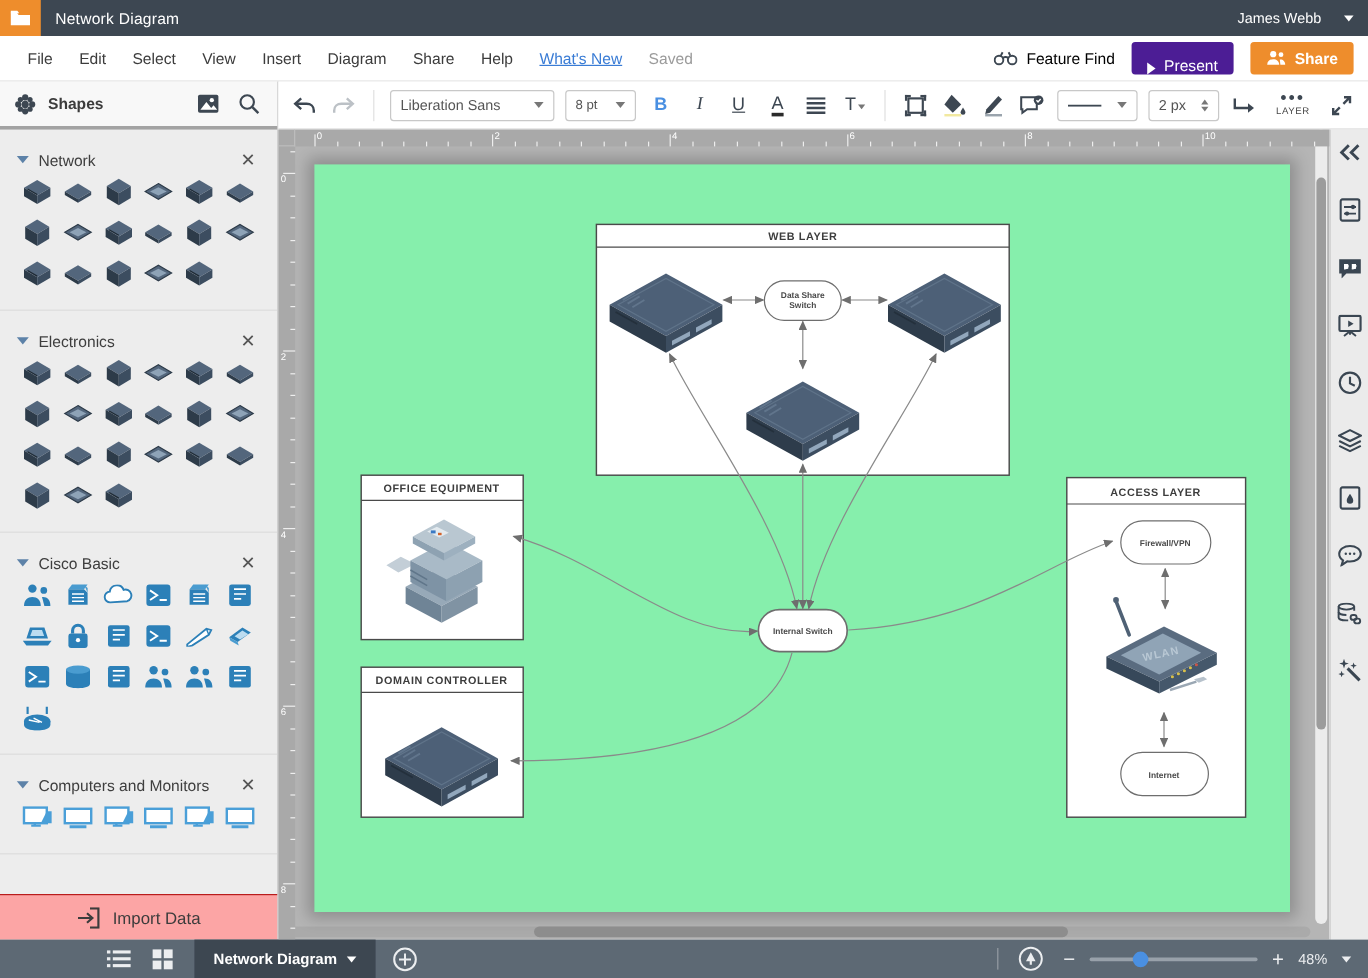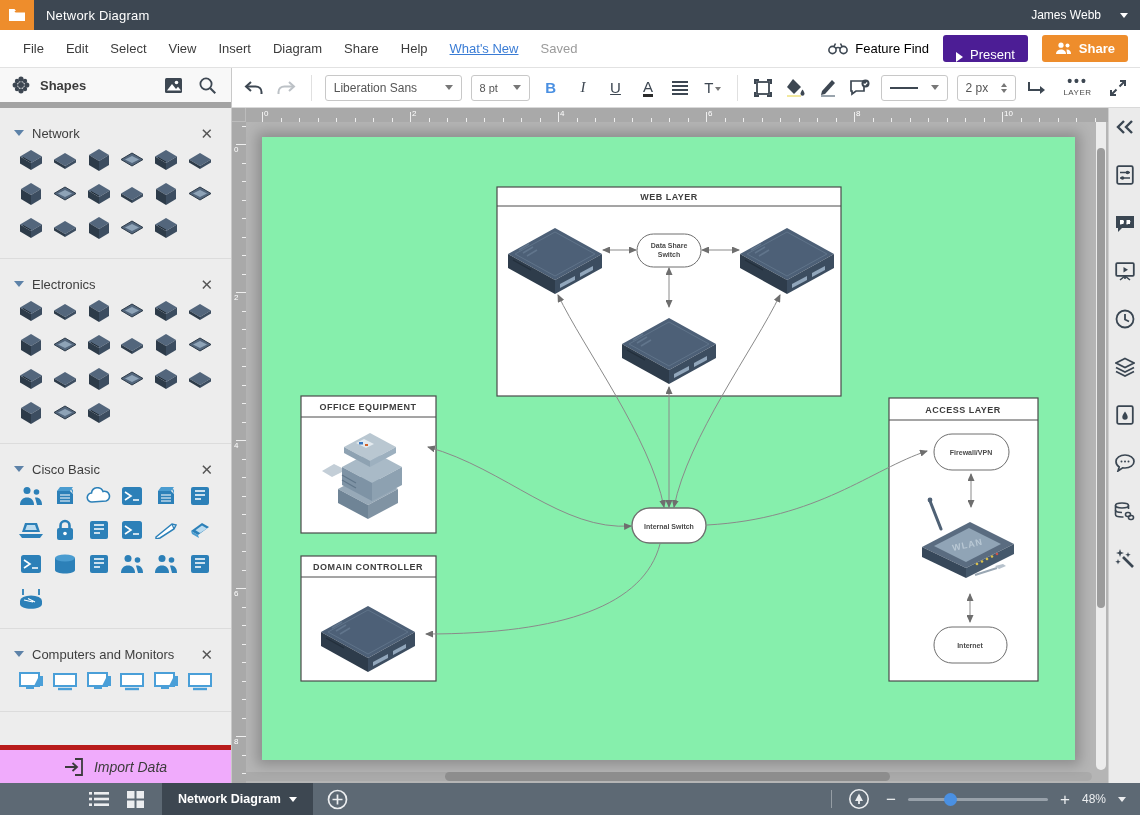--- a/index.html
+++ b/index.html
@@ -20,32 +20,32 @@
   #saved-status { font-size:13px; color:#9b9b9b; padding:0 11px; }
   #menubar-right { margin-left:auto; display:flex; align-items:center; gap:14px; }
   #feature-find { display:flex; align-items:center; gap:7px; font-size:13px; color:#000000; cursor:pointer; }
   .btn { height:27px; border-radius:3px; display:flex; align-items:center; gap:7px; padding:0 13px; color:#fff; font-size:13px; cursor:pointer; }
   #present-btn { background:#4c1d95;align-items:flex-end; }
   #share-btn { background:#ee8d2c; font-weight:bold; }
   .play-tri { width:0; height:0; border-top:5px solid transparent; border-bottom:5px solid transparent; border-left:7px solid #fff; }
 
   
   #shapes-panel { position:absolute; left:0; top:68px; width:232px; height:715px; background:#ededed; border-right:1px solid #c9c9c9; }
-  #shapes-header { height:40px; background:#f8f8f8; border-bottom:6px solid #a3a3a3; display:flex; align-items:center; padding:0 12px; gap:10px; }
+  #shapes-header { height:40px; background:#f8f8f8; border-bottom:3px solid #a3a3a3; display:flex; align-items:center; padding:0 12px; gap:10px; }
   #shapes-title { font-size:13px; font-weight:bold; color:#3c3c3c; flex:1; }
   .hdr-icon { width:24px; height:24px; display:flex; align-items:center; justify-content:center; cursor:pointer; }
   #shapes-body { position:absolute; top:40px; left:0; right:0; bottom:38px; overflow:hidden; }
   .shape-section { padding:12px 14px 16px 14px; border-bottom:1px solid #dcdcdc; }
   .section-head { display:flex; align-items:center; height:26px; }
   .tri-collapse { width:0; height:0; border-left:5px solid transparent; border-right:5px solid transparent; border-top:6px solid #5d82a8; margin-right:8px; cursor:pointer; }
   .section-name { font-size:13px; color:#3e3e3e; flex:1; }
   .section-close { font-size:15px; color:#555; cursor:pointer; line-height:1; padding:2px 4px; }
   .shape-grid { display:grid; grid-template-columns:repeat(6,1fr); row-gap:6px; }
   .shape-cell { height:28px; display:flex; align-items:center; justify-content:center; cursor:pointer; }
-  #import-bar { position:absolute; left:0; bottom:0; width:100%; height:38px; background:#f0abfc; border-top:5px solid #b91c1c; display:flex; align-items:center; justify-content:center; gap:10px; cursor:pointer;font-style:italic; }
+  #import-bar { position:absolute; left:0; bottom:0; width:100%; height:38px; background:#fca5a5; border-top:1px solid #b91c1c; display:flex; align-items:center; justify-content:center; gap:10px; cursor:pointer; }
   #import-label { font-size:14px; color:#3c3c3c; }
 
   
   #toolbar { position:absolute; left:232px; top:68px; width:908px; height:40px; background:#fff; border-bottom:1px solid #d9d9d9; display:flex; align-items:center; padding:0 10px; gap:9px; }
   .tb-icon { width:26px; height:26px; display:flex; align-items:center; justify-content:center; cursor:pointer; color:#3d4752; }
   .tb-divider { width:1px; height:26px; background:#e0e0e0; margin:0 4px; }
   .tb-select { height:26px; border:1px solid #c8c8c8; border-radius:3px; background:#fff; display:flex; align-items:center; padding:0 8px; gap:8px; font-size:12px; color:#555; cursor:pointer; }
   .tb-caret { width:0; height:0; border-left:4px solid transparent; border-right:4px solid transparent; border-top:5px solid #777; margin-left:auto; }
   .tb-letter { font-size:15px; color:#3d4752; }
   #bold-btn span { color:#4a90e2; font-weight:bold; }

